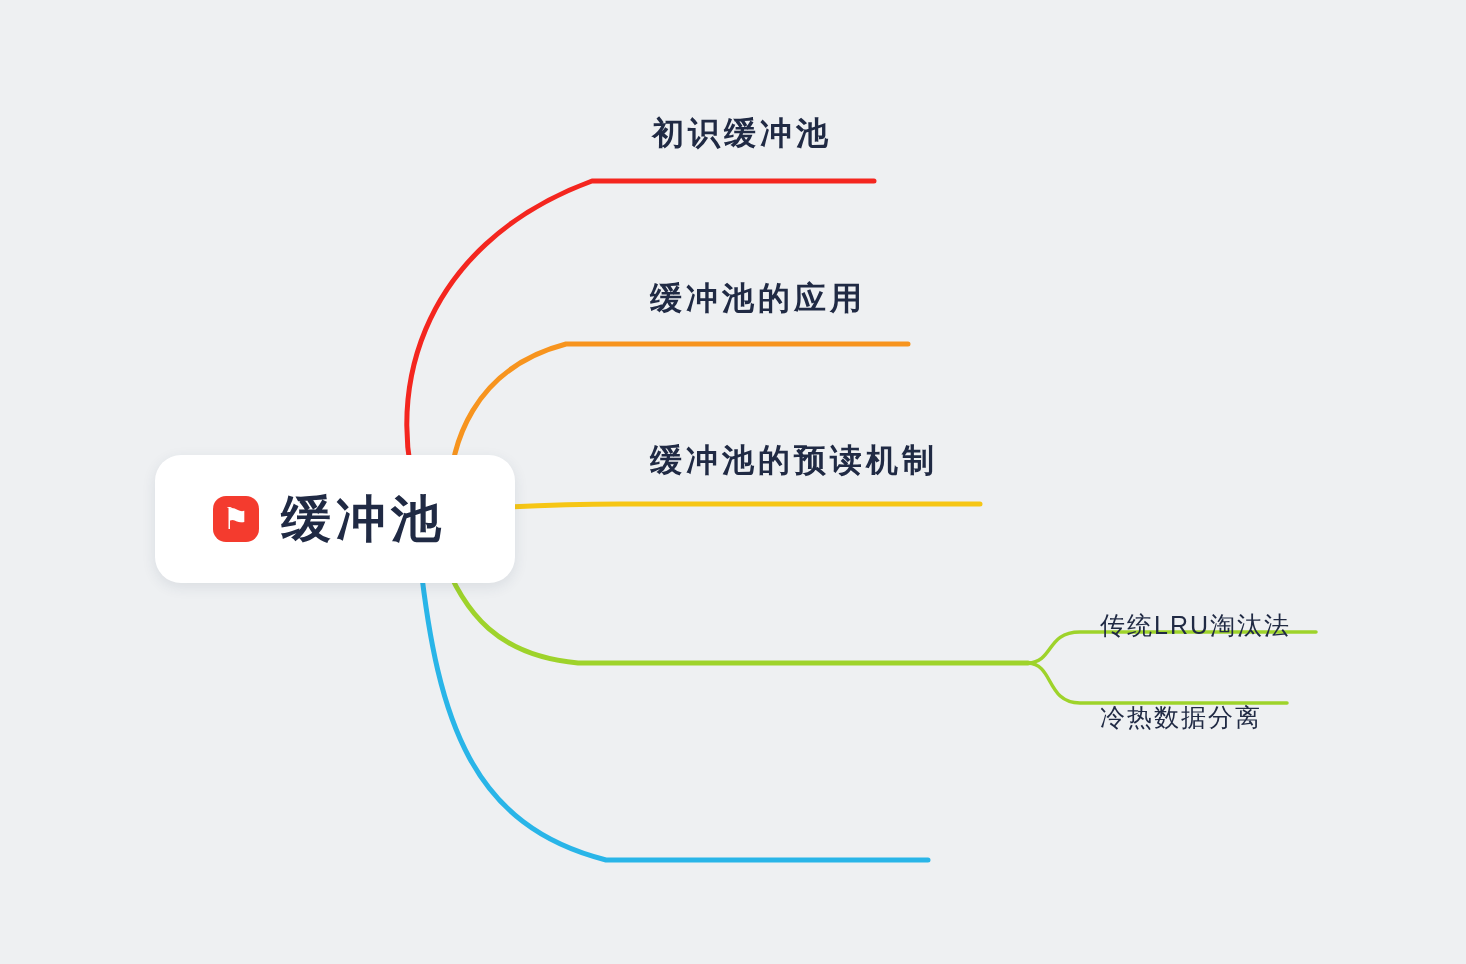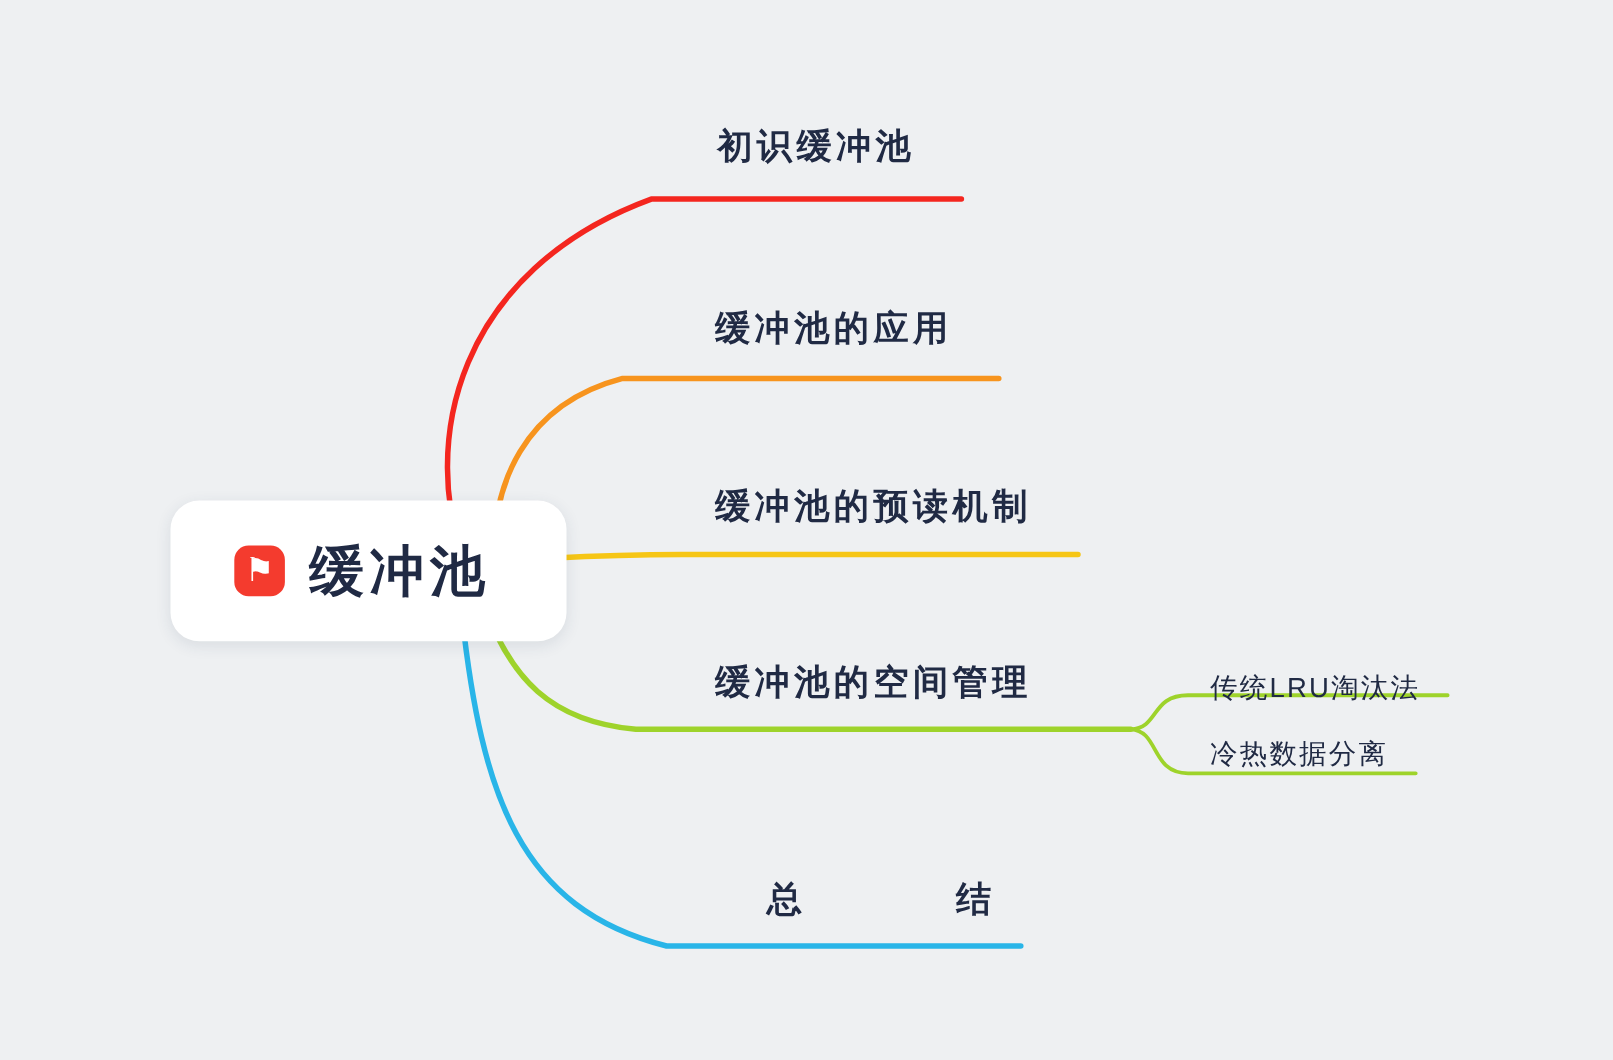--- a/index.html
+++ b/index.html
@@ -81,21 +81,21 @@
   .subtopic {
     position: absolute;
     font-weight: 400;
     font-size: 25px;
     letter-spacing: 2px;
     white-space: nowrap;
     z-index: 1;
     margin-top: 20px;
   }
   .subtopic.s1 { left: 1100px; top: 589px; }
-  .subtopic.s2 { left: 1100px; top: 649px; }
+  .subtopic.s2 { left: 1100px; top: 681px; }
 </style>
 </head>
 <body>
 
 <div class="stage">
 
   <svg class="links" width="1466" height="964" viewBox="0 0 1466 964">
 
     <path class="link w5" d="M 425 520 C 378 400, 418 245, 592 181 L 874 181" stroke="#f4261f"></path>
 
@@ -116,21 +116,19 @@
     <span class="flag-badge">⚑</span>
     <span class="root-label">缓冲池</span>
   </div>
 
   <div class="topic t2">缓冲池的应用</div>
 
   <div class="topic t1">初识缓冲池</div>
 
   <div class="topic t3">缓冲池的预读机制</div>
 
-  <div class="topic t4">缓冲池的空间管理</div>
 
   <div class="subtopic s1">传统LRU淘汰法</div>
 
   <div class="subtopic s2">冷热数据分离</div>
 
-  <div class="topic t5">总结</div>
 
 </div>
 
 </body></html>

